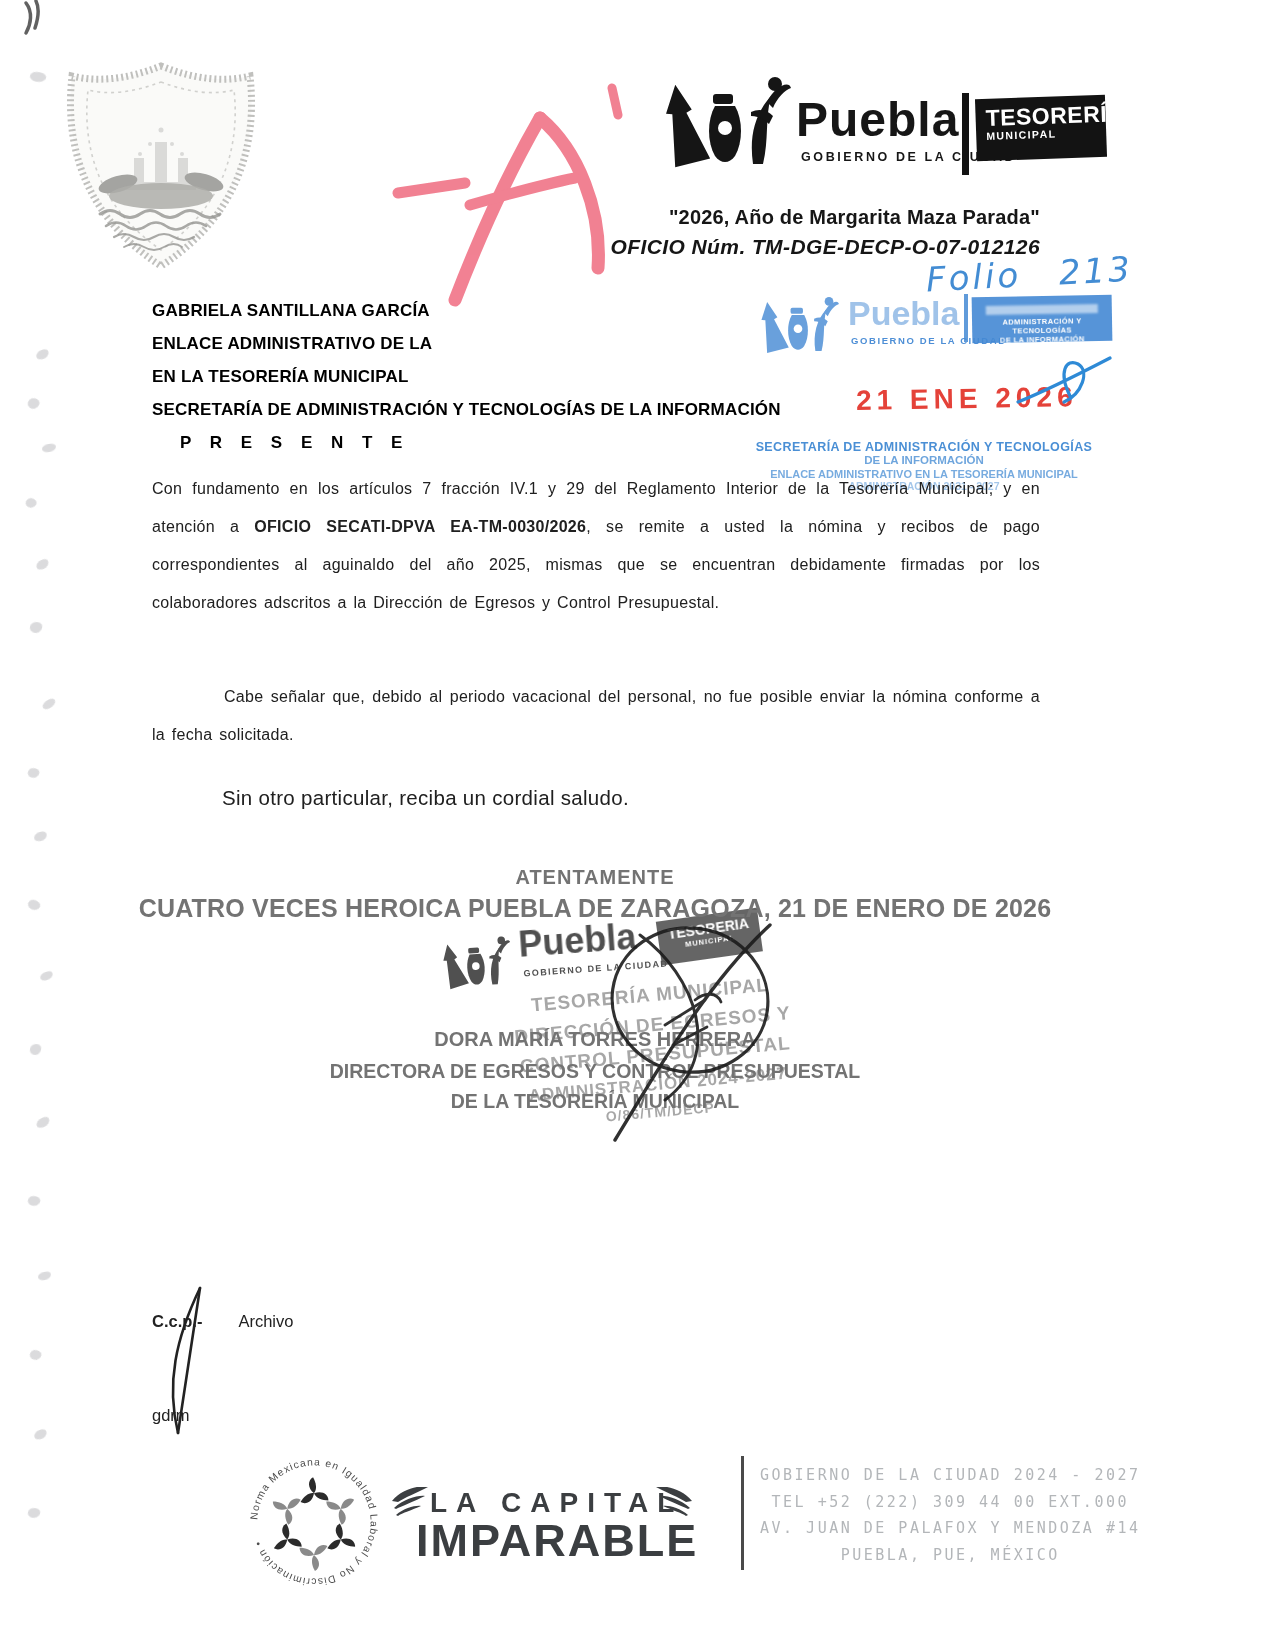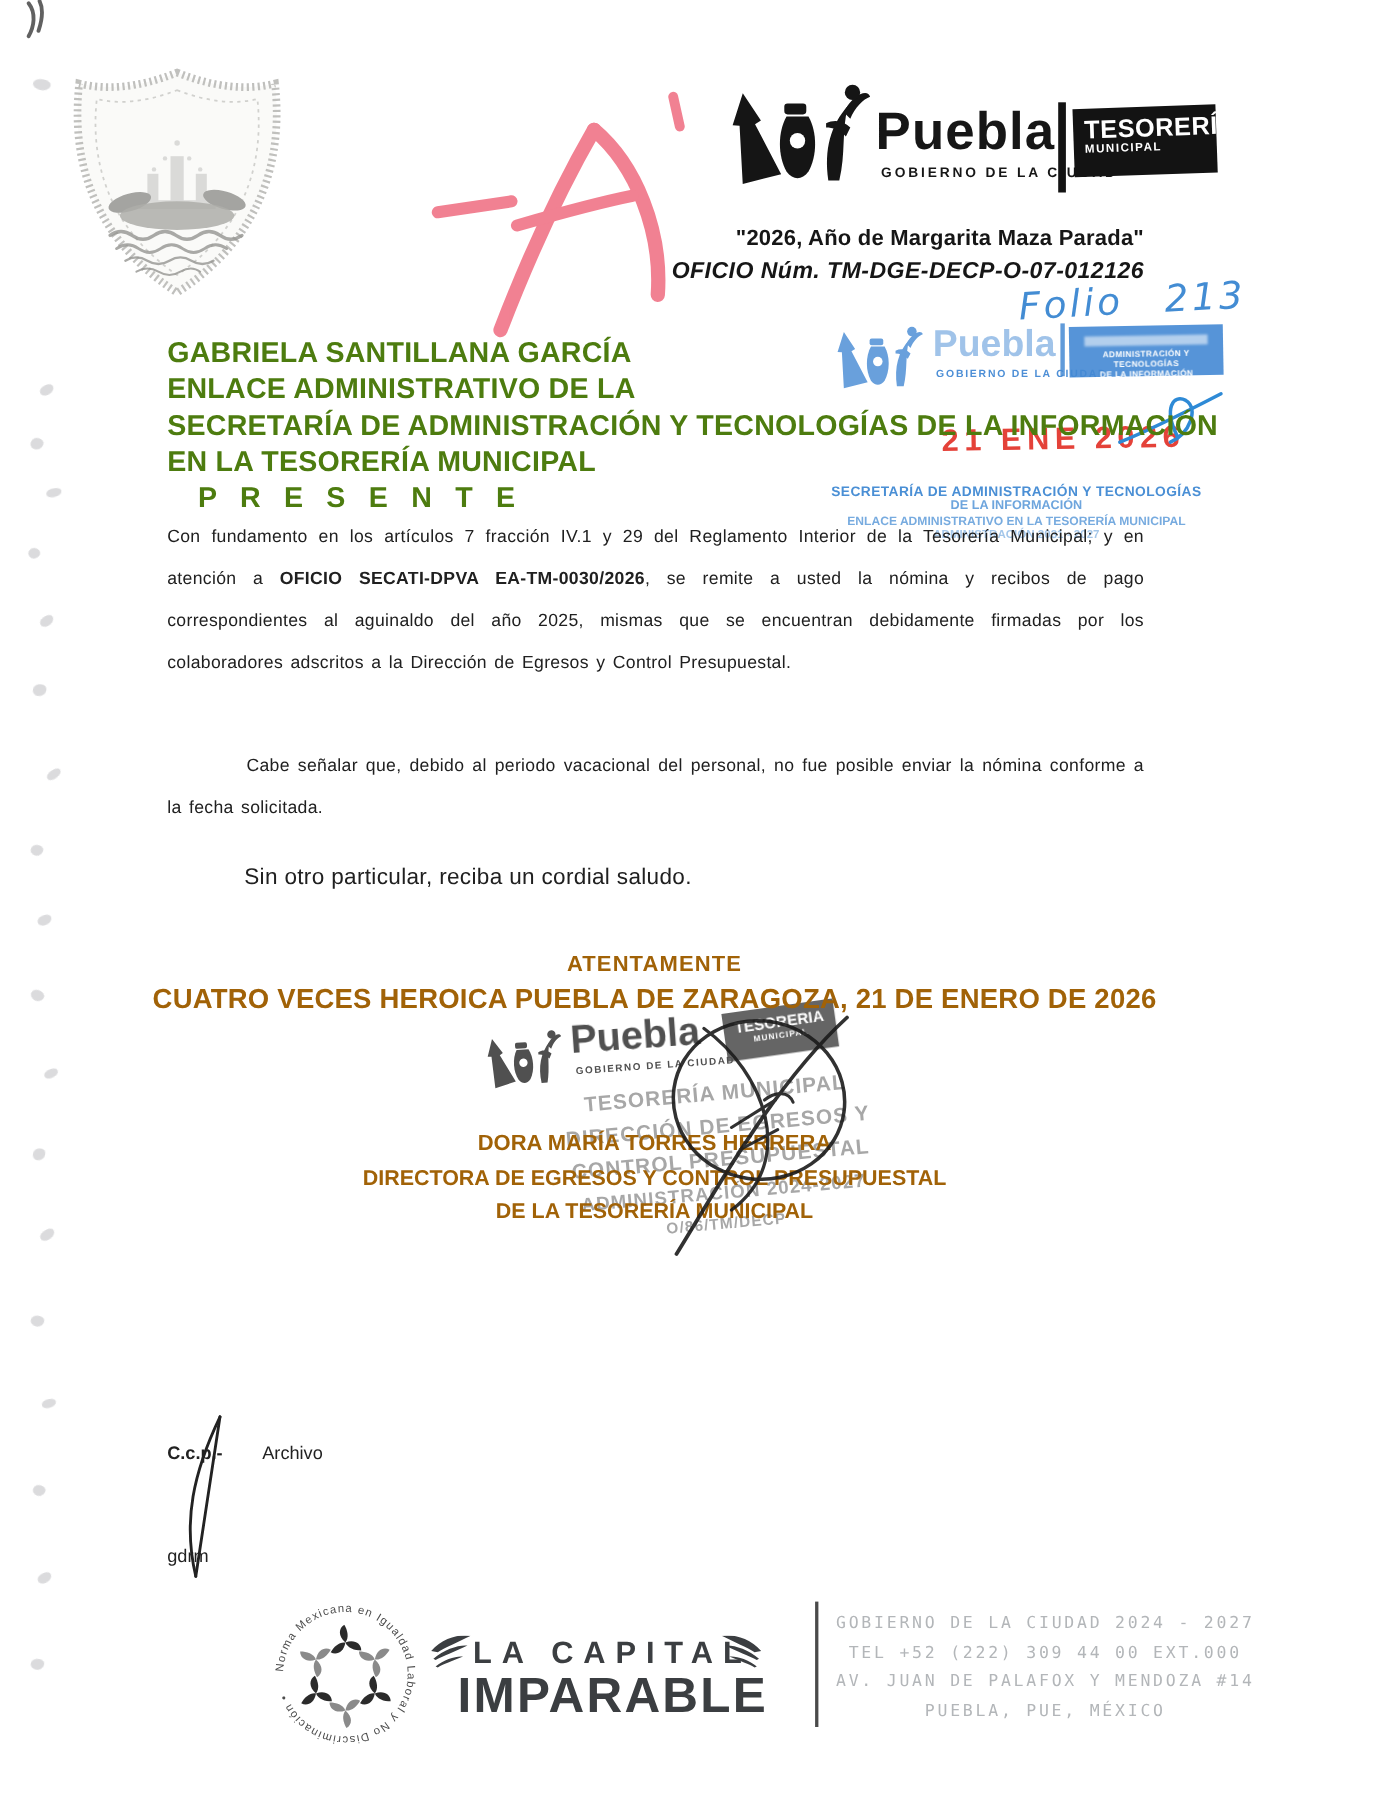--- a/index.html
+++ b/index.html
@@ -43,32 +43,32 @@
                color:#fff;text-align:center;padding-top:9px;box-sizing:border-box;transform:rotate(-1deg);}
   .bstamp .box .b0{height:9px;margin:0 14px 3px 14px;background:rgba(255,255,255,.55);filter:blur(1px);}
   .bstamp .box .b1{font-size:7.5px;font-weight:bold;letter-spacing:.4px;filter:blur(.3px);}
   .bstamp-lines{position:absolute;left:738px;top:440px;width:372px;text-align:center;color:#4a8fd5;font-weight:bold;}
   .bstamp-lines .s1{font-size:12.5px;letter-spacing:.4px;}
   .bstamp-lines .s2{font-size:11.5px;opacity:.8;filter:blur(.3px);}
   .bstamp-lines .s3{font-size:11px;margin-top:2px;opacity:.75;}
   .bstamp-lines .s4{font-size:10.5px;opacity:.5;filter:blur(.4px);}
 
   
-  .recipient{position:absolute;left:152px;top:304px;font-weight:bold;font-size:26px;line-height:33px;color:#4d7c0f;letter-spacing:.2px;}
+  .recipient{position:absolute;left:152px;top:294px;font-weight:bold;font-size:17px;line-height:33px;color:#000000;letter-spacing:.2px;}
   .recipient .sal{letter-spacing:7px;margin-left:28px;}
 
   
   .body-p{position:absolute;left:152px;width:888px;font-size:16px;line-height:38px;color:#202020;
           text-align:justify;letter-spacing:.3px;word-spacing:2px;}
   .p1{top:470px;}
   .p2{top:678px;text-indent:72px;}
   .closing{position:absolute;left:222px;top:786px;font-size:20.5px;color:#202020;letter-spacing:.3px;}
 
   
-  .sigline{position:absolute;left:130px;width:930px;text-align:center;font-weight:bold;color:#a16207;z-index:5;}
+  .sigline{position:absolute;left:130px;width:930px;text-align:center;font-weight:bold;color:#737373;z-index:5;}
   .atent{top:866px;font-size:20px;letter-spacing:1px;}
   .pdate{top:894px;font-size:25px;letter-spacing:.2px;}
   .sname{top:1028px;font-size:20px;}
   .st1{top:1060px;font-size:19.5px;}
   .st2{top:1090px;font-size:19.5px;}
 
   .kstamp{position:absolute;left:438px;top:916px;width:330px;height:96px;transform:rotate(-4deg);color:#2a2a2a;opacity:.82;z-index:2;}
   .kstamp .icon{position:absolute;left:0;top:10px;width:76px;height:56px;}
   .kstamp .word{position:absolute;left:82px;top:2px;font-size:36px;font-weight:bold;filter:blur(.5px);}
   .kstamp .tag{position:absolute;left:85px;top:47px;font-size:9px;font-weight:bold;letter-spacing:1.4px;}
@@ -243,22 +243,22 @@
   <div class="bstamp-lines">
     <div class="s1">SECRETARÍA DE ADMINISTRACIÓN Y TECNOLOGÍAS</div>
     <div class="s2">DE LA INFORMACIÓN</div>
     <div class="s3">ENLACE ADMINISTRATIVO EN LA TESORERÍA MUNICIPAL</div>
     <div class="s4">ADMINISTRACIÓN 2031 - 2027</div>
   </div>
 
   <div class="recipient">
     <div>GABRIELA SANTILLANA GARCÍA</div>
     <div>ENLACE ADMINISTRATIVO DE LA</div>
+    <div>EN LA TESORERÍA MUNICIPAL</div>
     <div>SECRETARÍA DE ADMINISTRACIÓN Y TECNOLOGÍAS DE LA INFORMACIÓN</div>
-    <div>EN LA TESORERÍA MUNICIPAL</div>
     <div class="sal">P R E S E N T E</div>
   </div>
 
   <div class="body-p p1"><span>Con fundamento en los artículos 7 fracción IV.1 y 29 del Reglamento Interior de la Tesorería Municipal; y en atención a </span><b>OFICIO SECATI-DPVA EA-TM-0030/2026</b><span>, se remite a usted la nómina y recibos de pago correspondientes al aguinaldo del año 2025, mismas que se encuentran debidamente firmadas por los colaboradores adscritos a la Dirección de Egresos y Control Presupuestal.</span></div>
   <div class="body-p p2">Cabe señalar que, debido al periodo vacacional del personal, no fue posible enviar la nómina conforme a la fecha solicitada.</div>
   <div class="closing">Sin otro particular, reciba un cordial saludo.</div>
 
   <div class="sigline atent">ATENTAMENTE</div>
   <div class="sigline pdate">CUATRO VECES HEROICA PUEBLA DE ZARAGOZA, 21 DE ENERO DE 2026</div>
 

